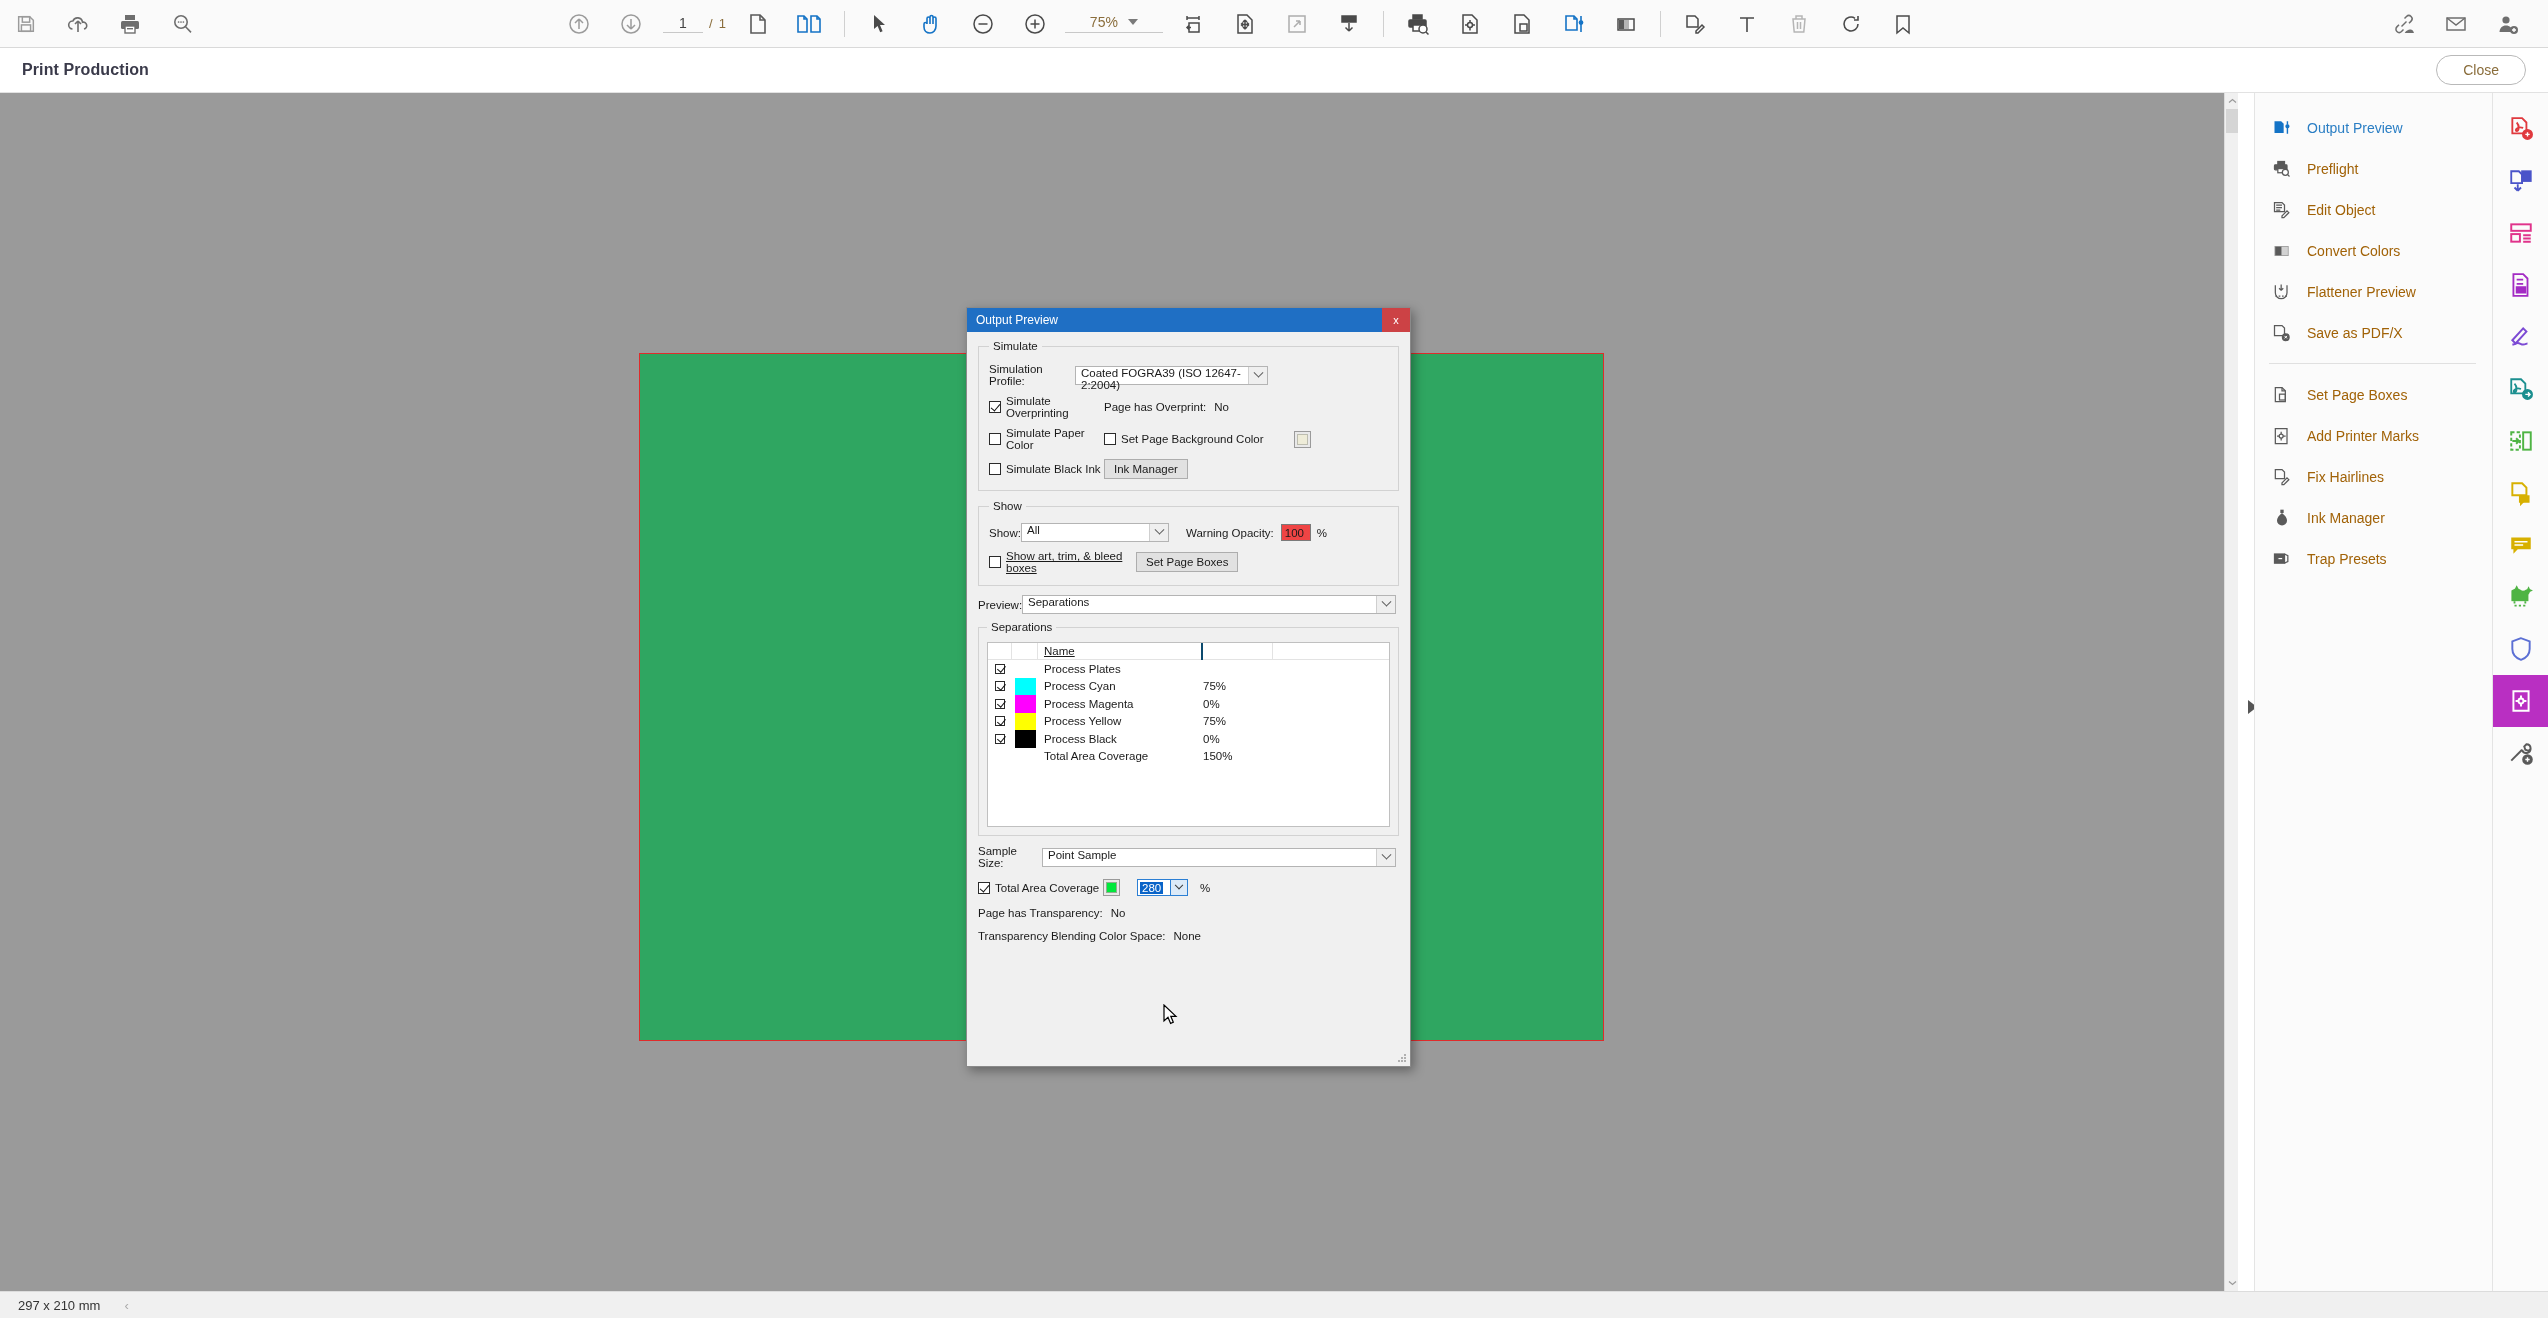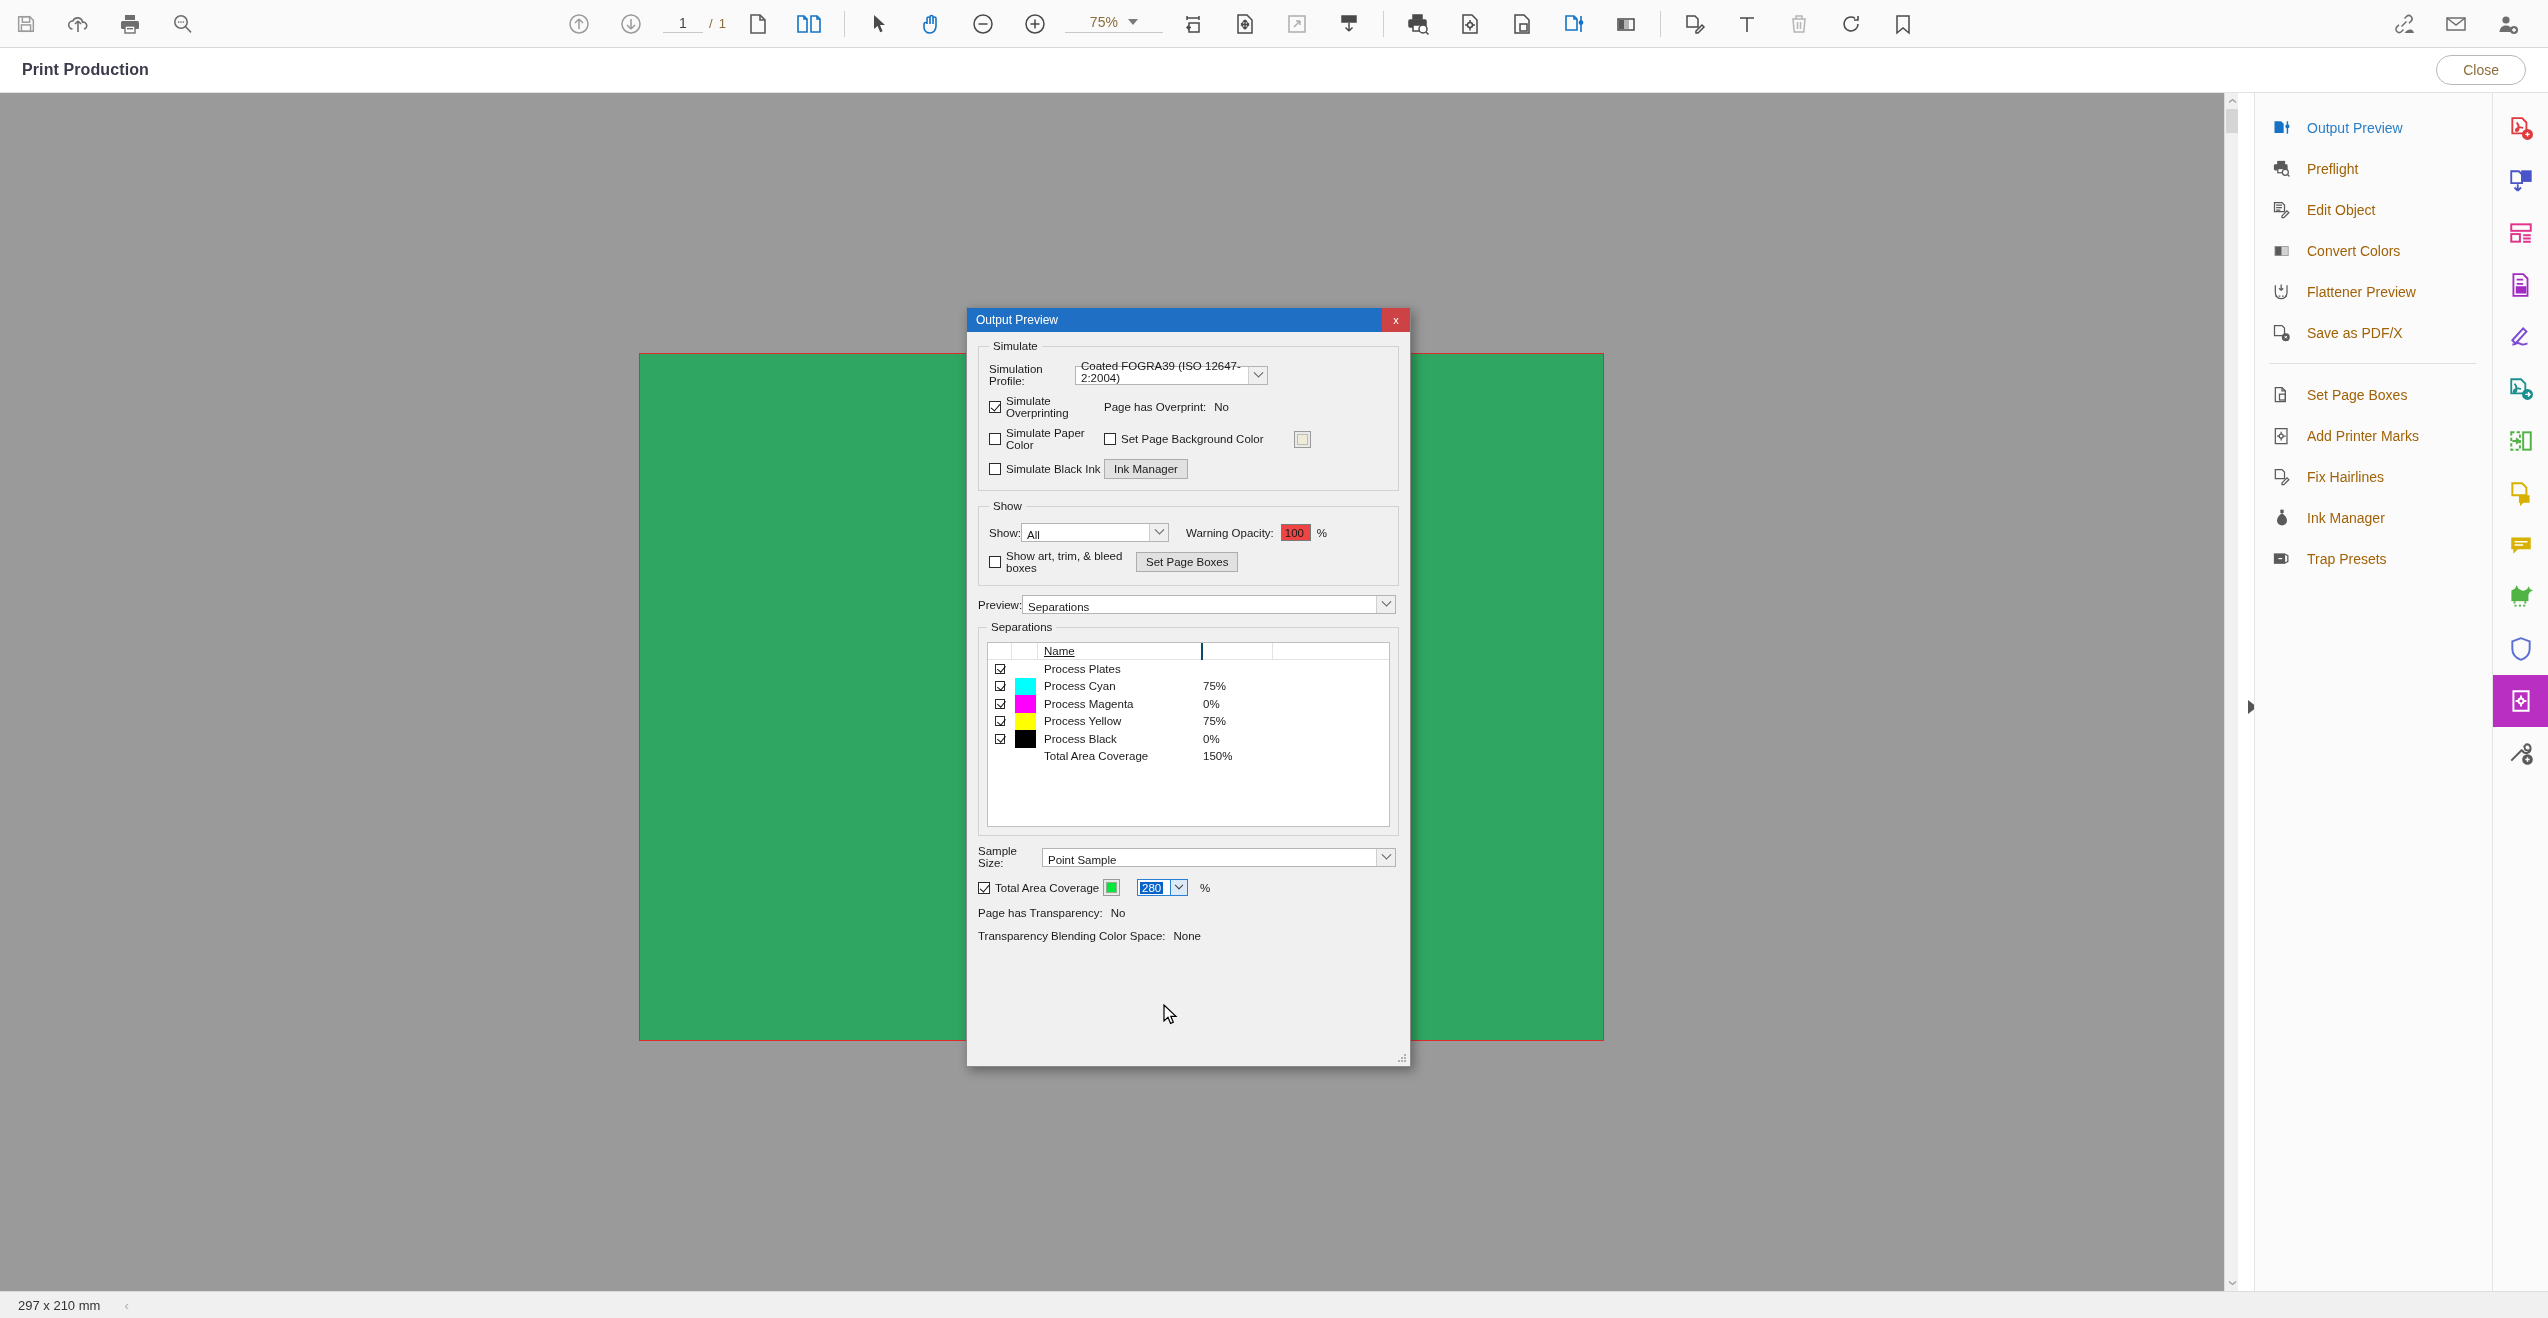--- a/index.html
+++ b/index.html
@@ -142,21 +142,21 @@
     border:1px solid #d2d2d2; padding:9px 10px 11px 10px; margin-bottom:9px;
   }
   fieldset.grp > legend{ padding:0 4px; font-size:11.5px; color:#1a1a1a; }
 
   .row{ display:flex; align-items:center; margin-top:8px; }
   .row.first{ margin-top:2px; }
   .lbl{ color:#1a1a1a; }
 
   .sel-box{
     position:relative; height:19px; border:1px solid #b4b4b4; background:#fff;
-    display:flex; align-items:flex-end; padding-left:5px; font-size:11.5px;
+    display:flex; align-items:flex-start; padding-left:5px; font-size:11.5px;
   }
   .sel-arrow{
     position:absolute; right:0; top:0; width:19px; height:17px;
     background:#efefef; border-left:1px solid #cfcfcf;
     display:flex; align-items:center; justify-content:center;
   }
   .sel-arrow i{
     display:block; width:7px; height:7px; border-right:1.4px solid #5a5a5a;
     border-bottom:1.4px solid #5a5a5a; transform:rotate(45deg) translate(-2px,-2px);
   }
@@ -750,21 +750,21 @@
           <span class="sel-arrow">
               <i></i>
             </span>
         </div>
         <span class="lbl" style="margin-left:17px;">Warning Opacity:</span>
         <input class="numfield" style="margin-left: 7px;" value="100">
         <span class="lbl" style="margin-left:6px;">%</span>
       </div>
 
       <div class="row">
-        <label class="cb" style="width:147px;">
+        <label class="cb" style="width:147px;text-decoration:underline;">
           <i style="position:relative;"></i>
             <span>Show art, trim, &amp; bleed boxes</span>
         </label>
         <button class="btn">Set Page Boxes</button>
       </div>
     </fieldset>
 
     <div class="row" style="margin-top:0;margin-bottom:7px;">
       <span class="lbl" style="width:44px;">Preview:</span>
       <div class="sel-box" style="width:374px;">

